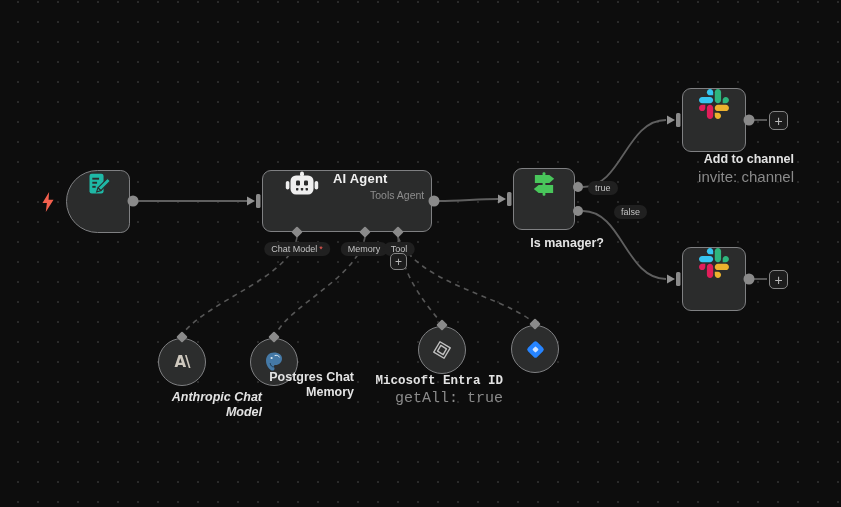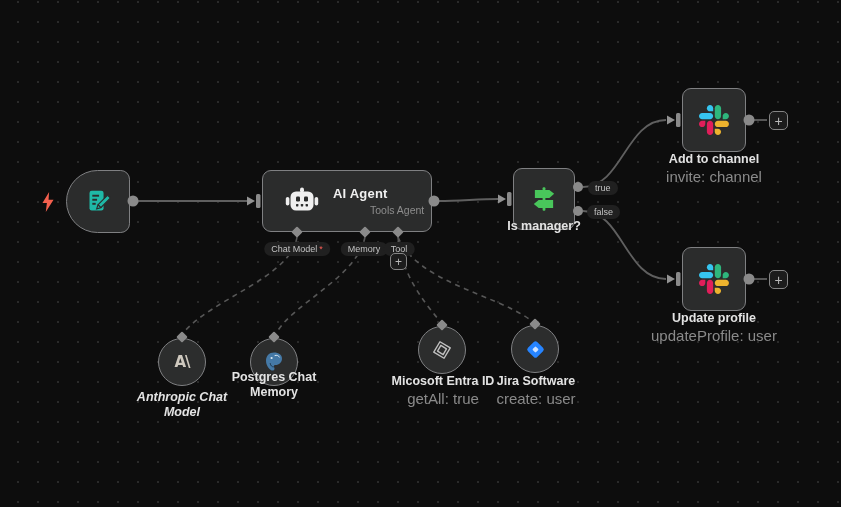--- a/index.html
+++ b/index.html
@@ -7,27 +7,27 @@
     position:relative;width:841px;height:507px;overflow:hidden;
     background-color:#0d0d0d;
     background-image:radial-gradient(circle,#2a2a2a 1.1px,transparent 1.4px);
     background-size:20px 20px;background-position:8px 12px;
     font-family:"Liberation Sans",sans-serif;
   }
   svg.layer{position:absolute;inset:0;width:841px;height:507px;}
   #wires{z-index:1;}
   #ports{z-index:3;pointer-events:none;}
   .node{position:absolute;z-index:2;background:#2b2c2c;border:1.8px solid #7f8082;border-radius:9px;
-    display:flex;align-items:center;justify-content:center;box-sizing:border-box;cursor:pointer;}
+    display:flex;justify-content:center;box-sizing:border-box;cursor:pointer;}
   .node--trigger{border-radius:34px 10px 10px 34px;}
   .node--agent{justify-content:flex-start;padding-left:22px;}
   .agent-text{margin-left:14px;}
   .agent-title{font-size:13px;font-weight:700;color:#f0f0f0;letter-spacing:.2px;}
   .agent-sub{font-size:10.5px;color:#8d8d8d;margin-top:3px;margin-left:37px;}
-  .caption{position:absolute;z-index:2;text-align:center;color:#e3e3e3;font-size:12.5px;font-weight:700;line-height:15px;}
+  .caption{position:absolute;z-index:2;text-align:right;color:#e3e3e3;font-size:12.5px;font-weight:700;line-height:15px;}
   .caption .sub{display:block;font-weight:400;font-size:15px;color:#8a8a8a;margin-top:2px;}
   .pill{position:absolute;z-index:4;background:#202020;border-radius:8px;padding:2px 7px;font-size:9px;color:#c2c2c2;white-space:nowrap;}
   .pill--center{transform:translateX(-50%);}
   .req{color:#ff5f57;margin-left:2px;}
   .plus-btn{position:absolute;z-index:4;width:19px;height:19px;border-radius:5px;border:1.8px solid #858585;
     background:#1c1c1c;color:#b9b9b9;display:flex;align-items:center;justify-content:center;
     font-size:14px;line-height:1;box-sizing:border-box;cursor:pointer;}
   .plus-btn--small{width:17px;height:17px;font-size:12px;}
   .circle-node{position:absolute;z-index:2;width:48px;height:48px;border-radius:50%;background:#2c2d2d;
     border:1.7px solid #7f8082;display:flex;align-items:center;justify-content:center;box-sizing:border-box;cursor:pointer;}
@@ -132,27 +132,27 @@
     <span>+</span>
   </div>
 
   <div class="node" style="left:513px;top:168px;width:62px;height:62px;">
     <svg width="30" height="30" viewBox="0 0 28 28">
       <rect x="12.7" y="3" width="2.6" height="22" rx="1" fill="#49c65b"></rect>
       <polygon points="5.5,5.5 19,5.5 23.5,9.2 19,13 5.5,13" fill="#49c65b"></polygon>
       <polygon points="22.5,15 9,15 4.5,18.7 9,22.5 22.5,22.5" fill="#49c65b"></polygon>
     </svg>
   </div>
-  <div class="caption" style="left:484px;top:219px;width:120px;">
+  <div class="caption" style="left:484px;top:236px;width:120px;">
     <span>Is manager?</span>
   </div>
   <div class="pill" style="left:588px;top:181px;">
     <span>true</span>
   </div>
-  <div class="pill" style="left:587px;top:205px;">
+  <div class="pill" style="left:614px;top:205px;">
     <span>false</span>
   </div>
 
   <div class="node" style="left:682px;top:88px;width:64px;height:64px;">
     <svg width="30" height="30" viewBox="0 0 123 123">
       <path fill="#E01E5A" d="M25.8 77.6c0 7.1-5.8 12.9-12.9 12.9S0 84.7 0 77.6s5.8-12.9 12.9-12.9h12.9v12.9z"></path>
       <path fill="#E01E5A" d="M32.3 77.6c0-7.1 5.8-12.9 12.9-12.9s12.9 5.8 12.9 12.9v32.3c0 7.1-5.8 12.9-12.9 12.9s-12.9-5.8-12.9-12.9V77.6z"></path>
       <path fill="#36C5F0" d="M45.2 25.8c-7.1 0-12.9-5.8-12.9-12.9S38.1 0 45.2 0s12.9 5.8 12.9 12.9v12.9H45.2z"></path>
       <path fill="#36C5F0" d="M45.2 32.3c7.1 0 12.9 5.8 12.9 12.9s-5.8 12.9-12.9 12.9H12.9C5.8 58.1 0 52.3 0 45.2s5.8-12.9 12.9-12.9h32.3z"></path>
       <path fill="#2EB67D" d="M97 45.2c0-7.1 5.8-12.9 12.9-12.9s12.9 5.8 12.9 12.9-5.8 12.9-12.9 12.9H97V45.2z"></path>
@@ -174,24 +174,20 @@
       <path fill="#E01E5A" d="M25.8 77.6c0 7.1-5.8 12.9-12.9 12.9S0 84.7 0 77.6s5.8-12.9 12.9-12.9h12.9v12.9z"></path>
       <path fill="#E01E5A" d="M32.3 77.6c0-7.1 5.8-12.9 12.9-12.9s12.9 5.8 12.9 12.9v32.3c0 7.1-5.8 12.9-12.9 12.9s-12.9-5.8-12.9-12.9V77.6z"></path>
       <path fill="#36C5F0" d="M45.2 25.8c-7.1 0-12.9-5.8-12.9-12.9S38.1 0 45.2 0s12.9 5.8 12.9 12.9v12.9H45.2z"></path>
       <path fill="#36C5F0" d="M45.2 32.3c7.1 0 12.9 5.8 12.9 12.9s-5.8 12.9-12.9 12.9H12.9C5.8 58.1 0 52.3 0 45.2s5.8-12.9 12.9-12.9h32.3z"></path>
       <path fill="#2EB67D" d="M97 45.2c0-7.1 5.8-12.9 12.9-12.9s12.9 5.8 12.9 12.9-5.8 12.9-12.9 12.9H97V45.2z"></path>
       <path fill="#2EB67D" d="M90.5 45.2c0 7.1-5.8 12.9-12.9 12.9s-12.9-5.8-12.9-12.9V12.9C64.7 5.8 70.5 0 77.6 0s12.9 5.8 12.9 12.9v32.3z"></path>
       <path fill="#ECB22E" d="M77.6 97c7.1 0 12.9 5.8 12.9 12.9s-5.8 12.9-12.9 12.9-12.9-5.8-12.9-12.9V97h12.9z"></path>
       <path fill="#ECB22E" d="M77.6 90.5c-7.1 0-12.9-5.8-12.9-12.9s5.8-12.9 12.9-12.9h32.3c7.1 0 12.9 5.8 12.9 12.9s-5.8 12.9-12.9 12.9H77.6z"></path>
     </svg>
   </div>
-  <div class="caption" style="left:634px;top:311px;width:160px;">
-    <span>Update profile</span>
-    <span class="sub">updateProfile: user</span>
-  </div>
   <div class="plus-btn" style="left:769px;top:270px;">
     <span>+</span>
   </div>
 
   <div class="circle-node" style="left:158px;top:338px;">
     <span class="anthropic-mark">A\</span>
   </div>
   <div class="caption" style="left:102px;top:390px;width:160px;font-style:italic;">
     <span>Anthropic Chat</span><br>
     <span>Model</span>
@@ -211,29 +207,25 @@
   </div>
 
   <div class="circle-node" style="left:418px;top:326px;">
     <svg width="24" height="24" viewBox="0 0 24 24">
       <g transform="rotate(-14 12 12)" stroke="#c0c0c0" stroke-width="1.4" fill="none" stroke-linejoin="round">
         <path d="M12 3.5 L20.5 12 L12 20.5 L3.5 12 Z"></path>
         <path d="M12 7.2 L16.6 12 L12 16.8 L7.4 12 Z"></path>
       </g>
     </svg>
   </div>
-  <div class="caption" style="left:363px;top:374px;width:160px;">
+  <div class="caption" style="left:343px;top:374px;width:160px;font-family:Liberation Mono, monospace;">
     <span>Micosoft Entra ID</span>
     <span class="sub">getAll: true</span>
   </div>
 
   <div class="circle-node" style="left:511px;top:325px;">
     <svg width="23" height="23" viewBox="0 0 24 24">
       <rect x="5.2" y="5.2" width="13.6" height="13.6" rx="2.5" transform="rotate(45 12 12)" fill="#2684FF"></rect>
       <rect x="9.6" y="9.6" width="4.8" height="4.8" rx="1" transform="rotate(45 12 12)" fill="#cfe3ff"></rect>
     </svg>
   </div>
-  <div class="caption" style="left:456px;top:374px;width:160px;">
-    <span>Jira Software</span>
-    <span class="sub">create: user</span>
-  </div>
 
 </div>
 
 </body></html>

